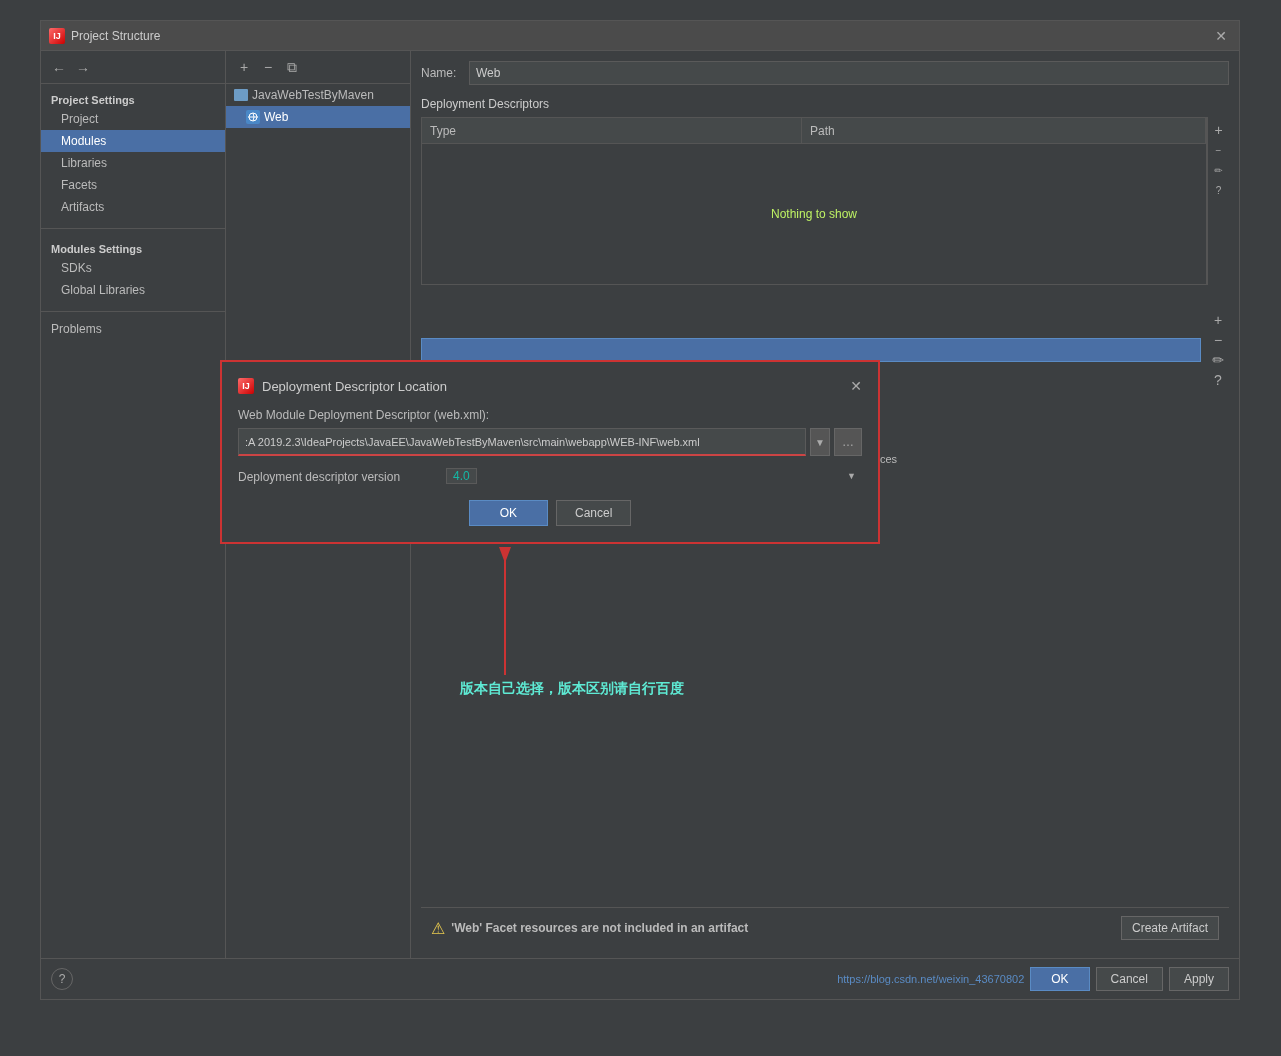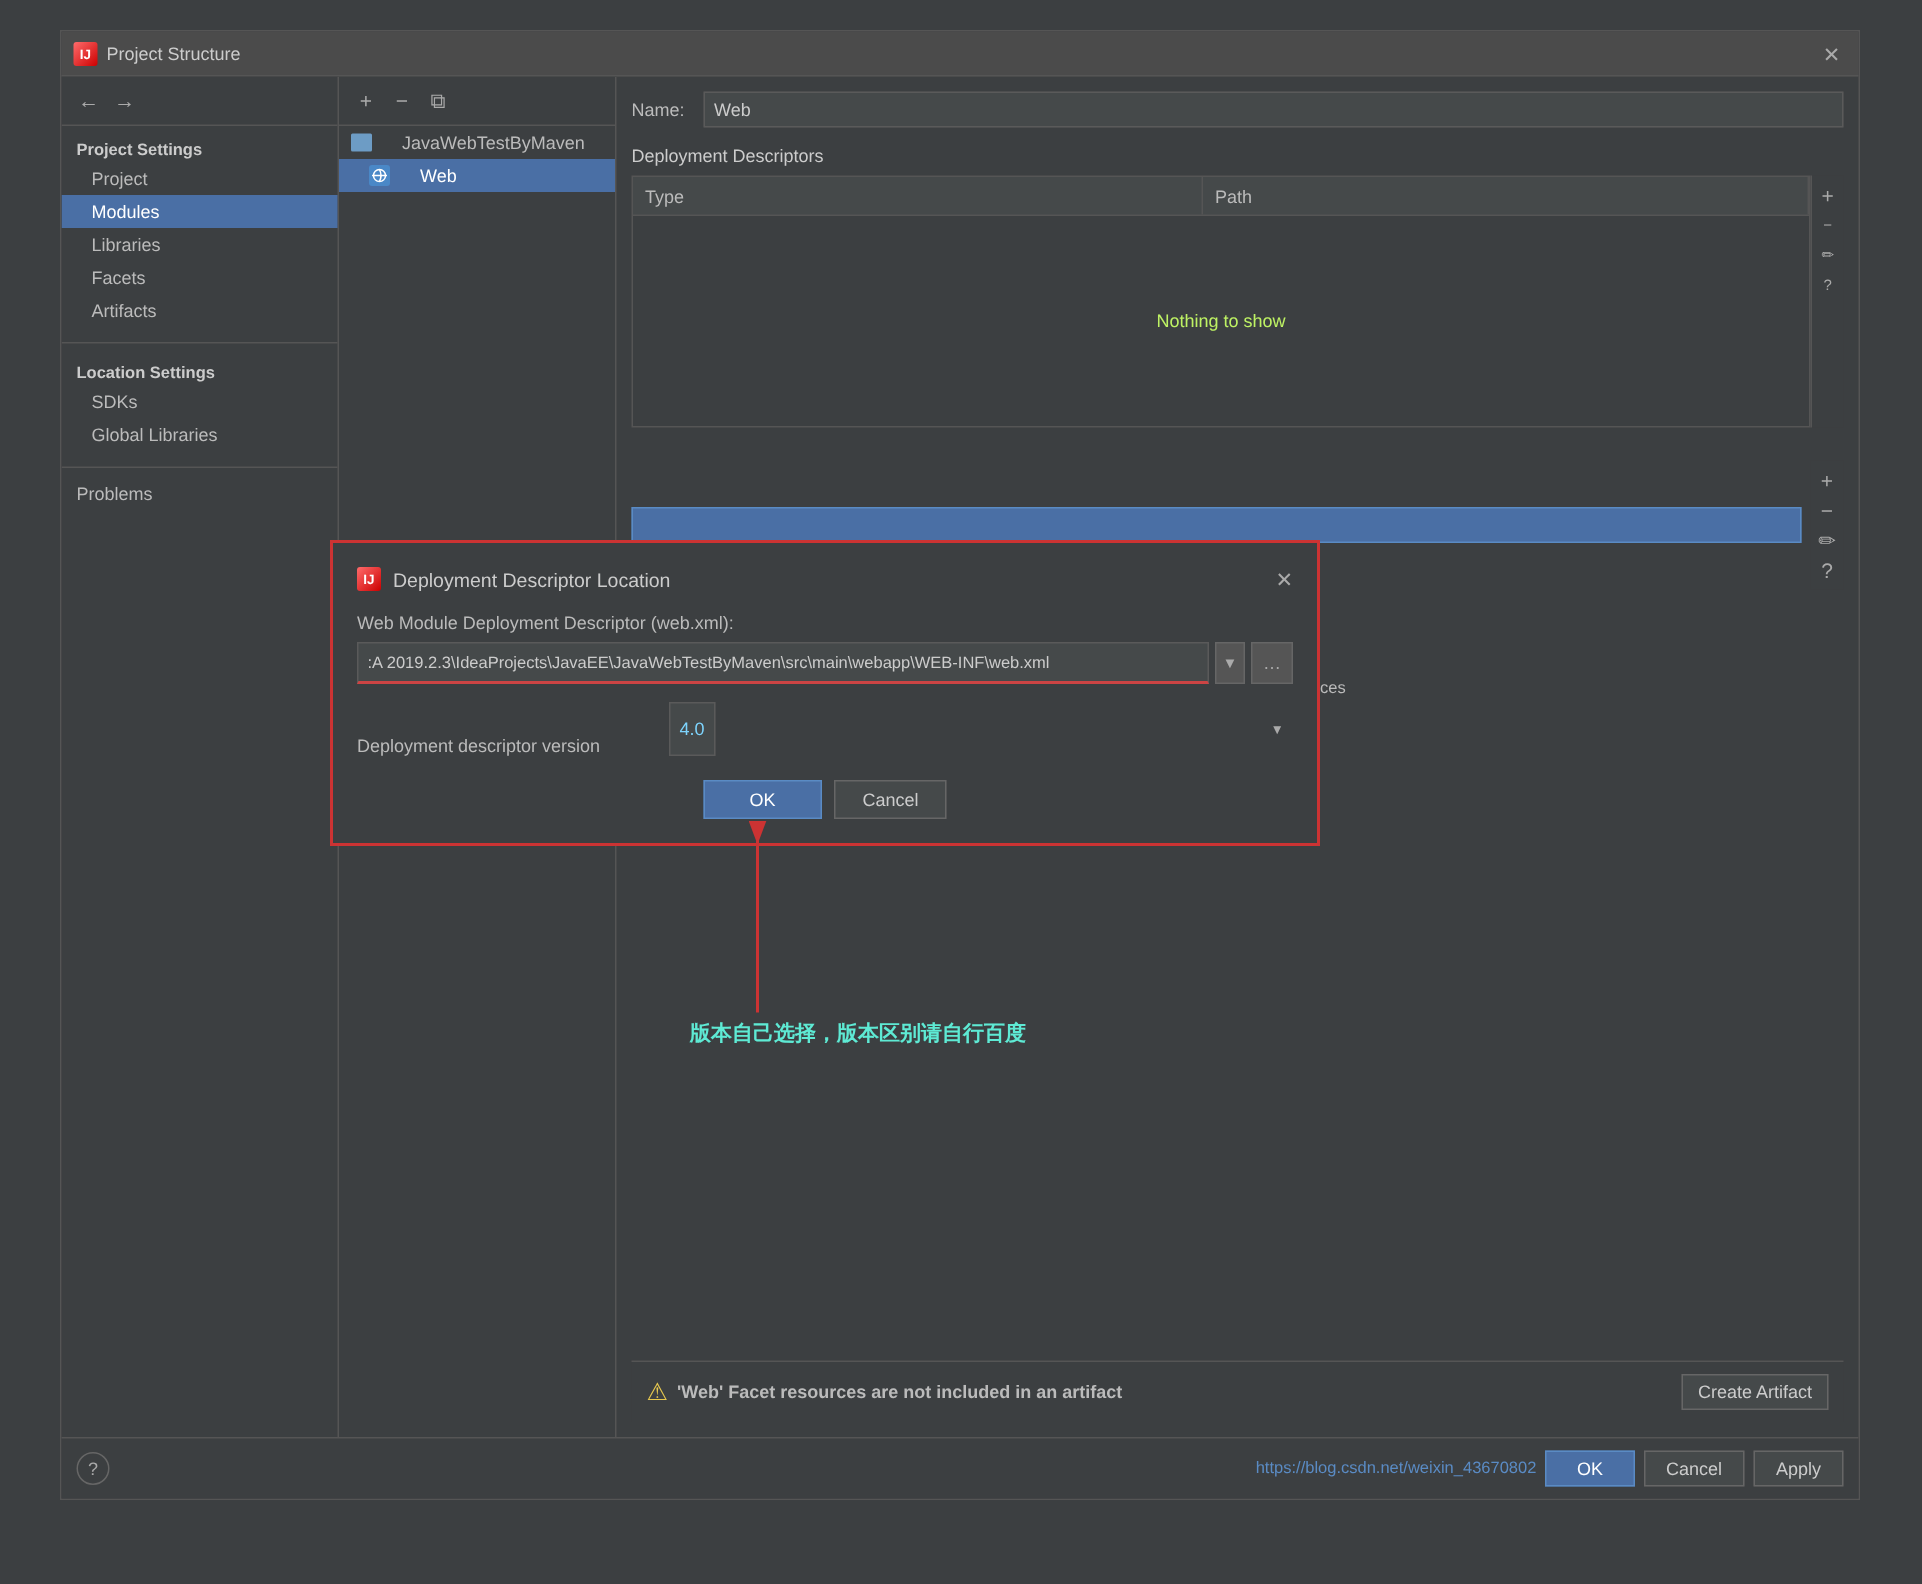--- a/index.html
+++ b/index.html
@@ -168,21 +168,21 @@
       justify-content: center;
       color: #aaa;
       cursor: pointer;
       font-size: 14px;
     }
 
     .module-item {
       display: flex;
       align-items: center;
       padding: 4px 8px;
-      gap: 20px;
+      gap: 4px;
       cursor: pointer;
     }
 
     .module-item .folder-icon {
       width: 14px;
       height: 12px;
       background: #6d9cc5;
       border-radius: 1px;
       position: relative;
     }
@@ -543,24 +543,24 @@
     }
 
     .dialog-version-label {
       font-size: 12px;
       color: #bbbbbb;
       width: 200px;
     }
 
     .dialog-version-select {
       flex: 1;
-      height: 36px;
+      height: 16px;
       background: #45494a;
       border: 1px solid #5a5a5a;
-      color: #7dd3fc;
+      color: #14b8a6;
       padding: 0 6px;
       font-size: 12px;
       appearance: none;
       cursor: pointer;
     }
 
     .select-wrapper {
       flex: 1;
       position: relative;
     }
@@ -633,21 +633,21 @@
         <div class="sidebar-item">Project</div>
         <div class="sidebar-item active">Modules</div>
         <div class="sidebar-item">Libraries</div>
         <div class="sidebar-item">Facets</div>
         <div class="sidebar-item">Artifacts</div>
       </div>
 
       <div class="sidebar-divider"></div>
 
       <div class="sidebar-section">
-        <div class="sidebar-section-label">Location Settings</div>
+        <div class="sidebar-section-label">Modules Settings</div>
         <div class="sidebar-item">SDKs</div>
         <div class="sidebar-item">Global Libraries</div>
       </div>
 
       <div class="sidebar-divider"></div>
 
       <div class="sidebar-problems">Problems</div>
     </div>
 
     <div class="content-panels flex1 flex-row">

